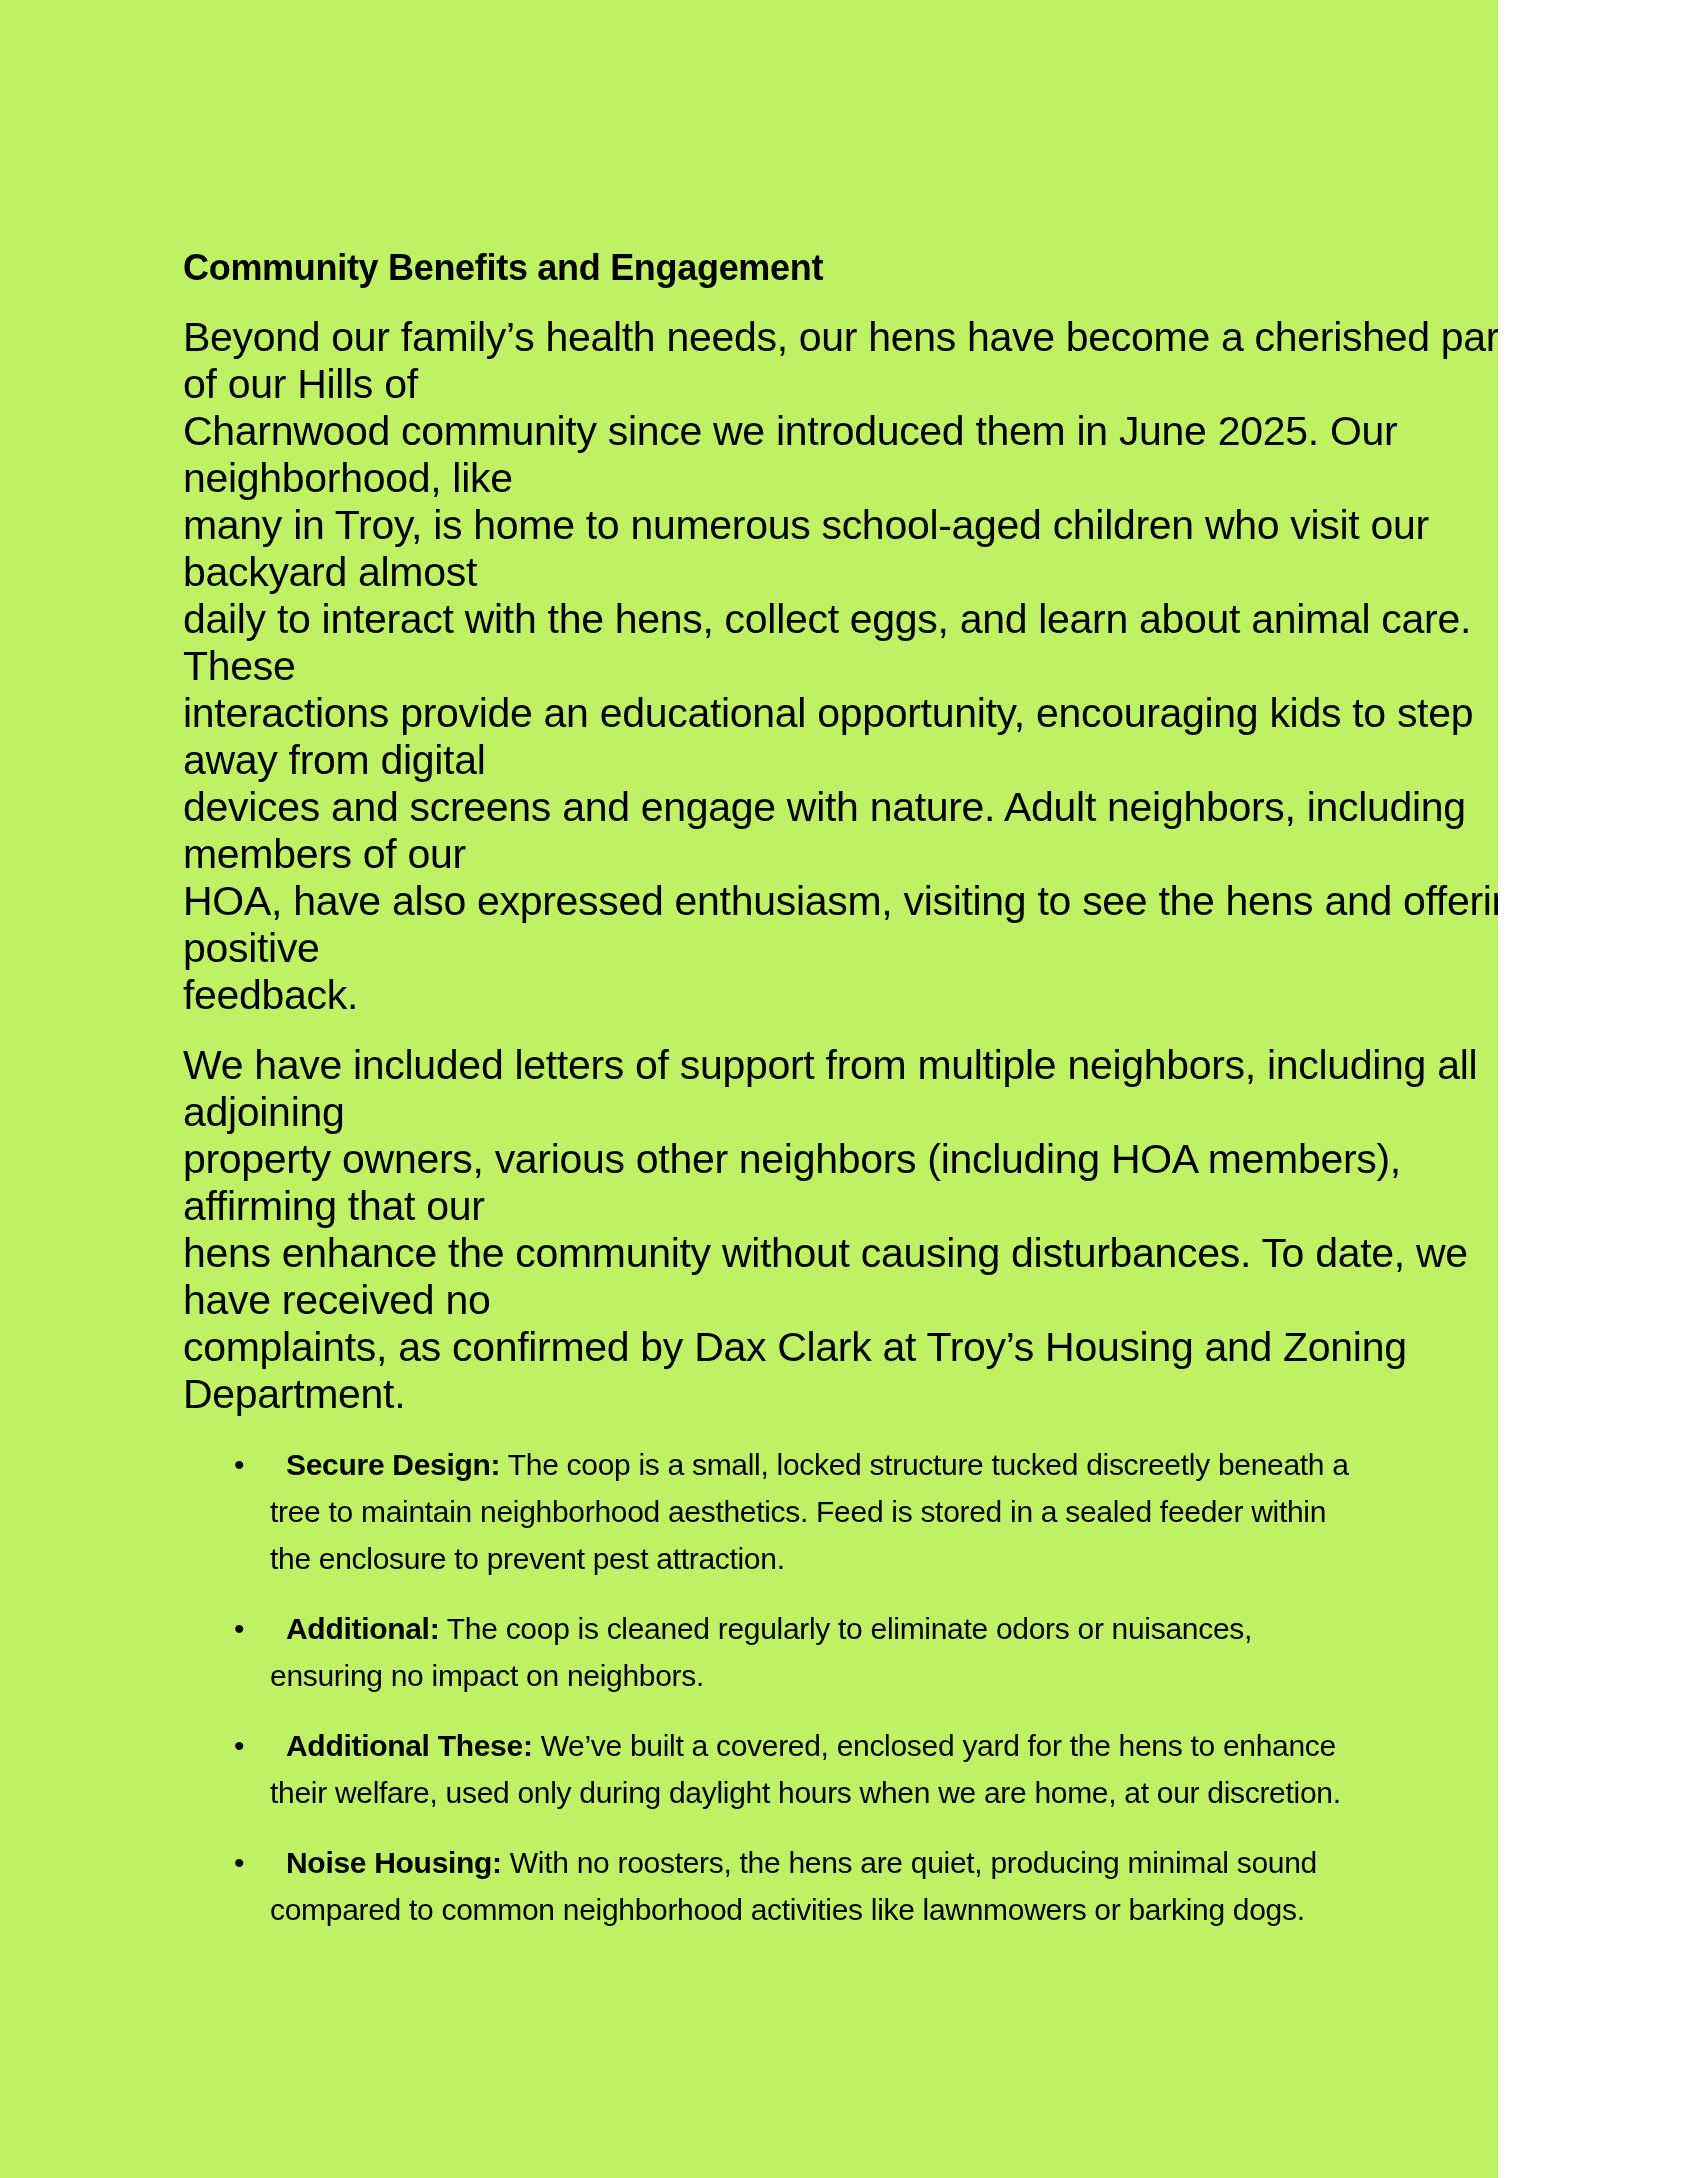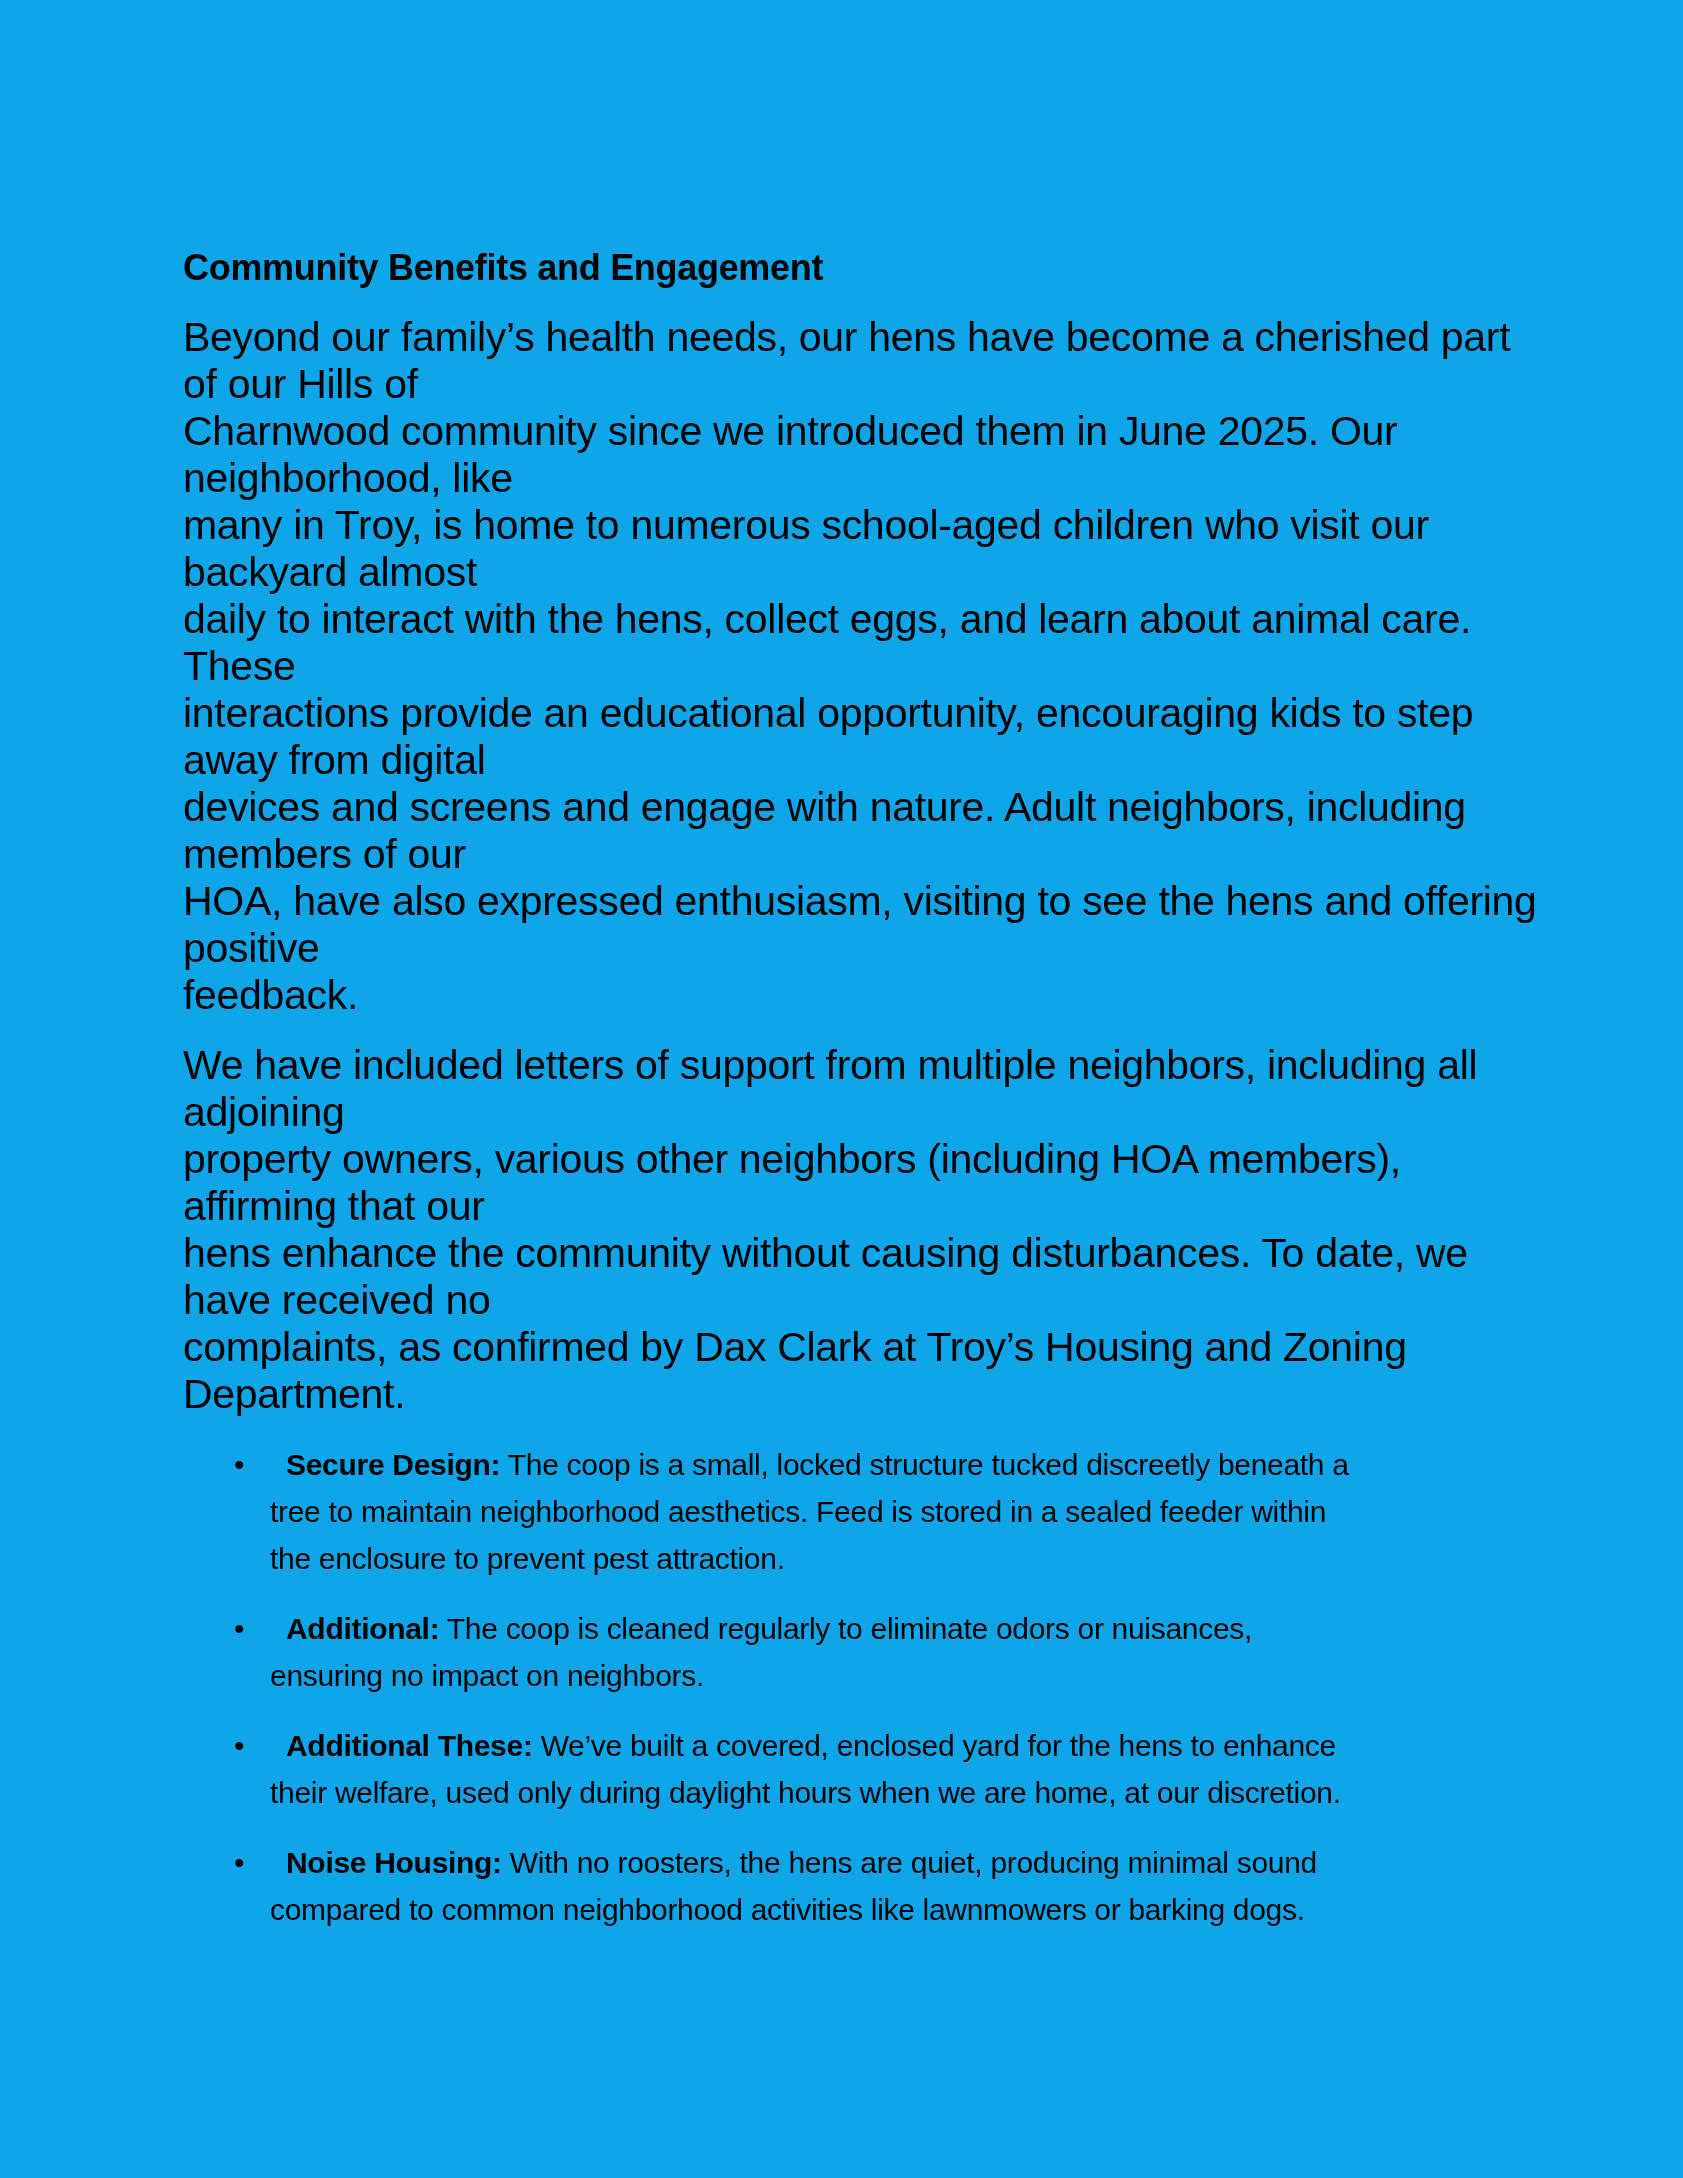--- a/index.html
+++ b/index.html
@@ -2,23 +2,23 @@
 <html><head>
 <meta charset="utf-8">
 <style>
   html, body {
     margin: 0;
     padding: 0;
     background: #ffffff;
   }
   .page {
     position: relative;
-    width: 1683px;
+    width: 1498px;
     height: 2178px;
-    background: #0ea5e9;
+    background: #bef264;
     overflow: hidden;
     font-family: "Liberation Sans", "DejaVu Sans", sans-serif;
     color: #000000;
   }
   .content {
     position: absolute;
     left: 183px;
     top: 244px;
     width: 1358px;
   }

